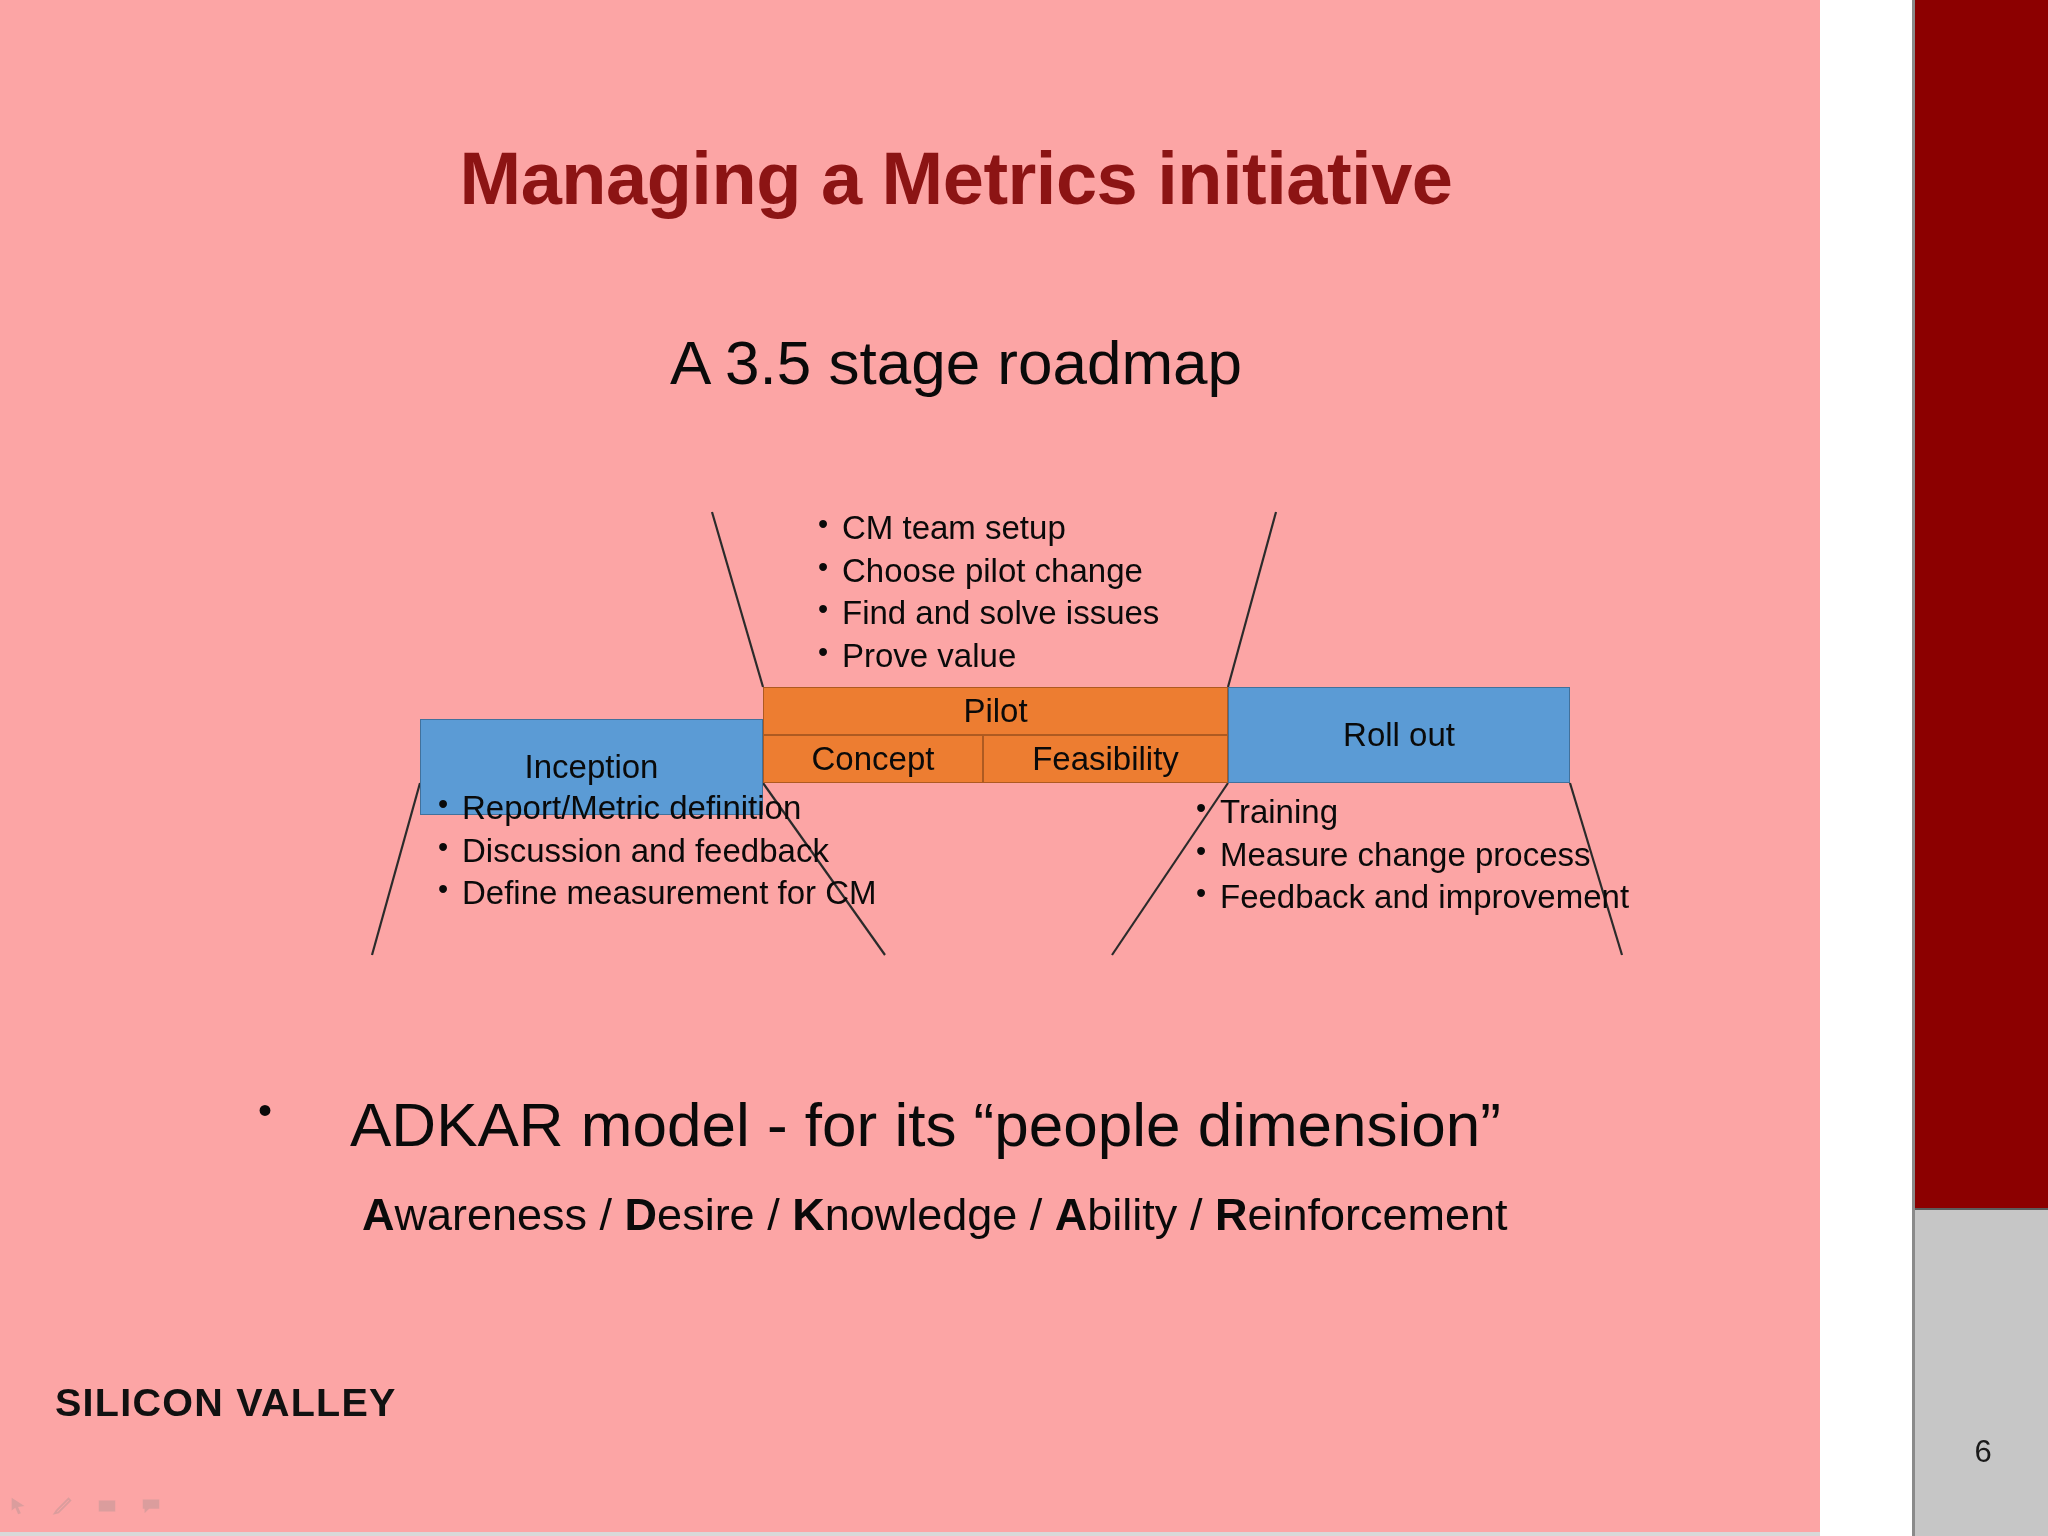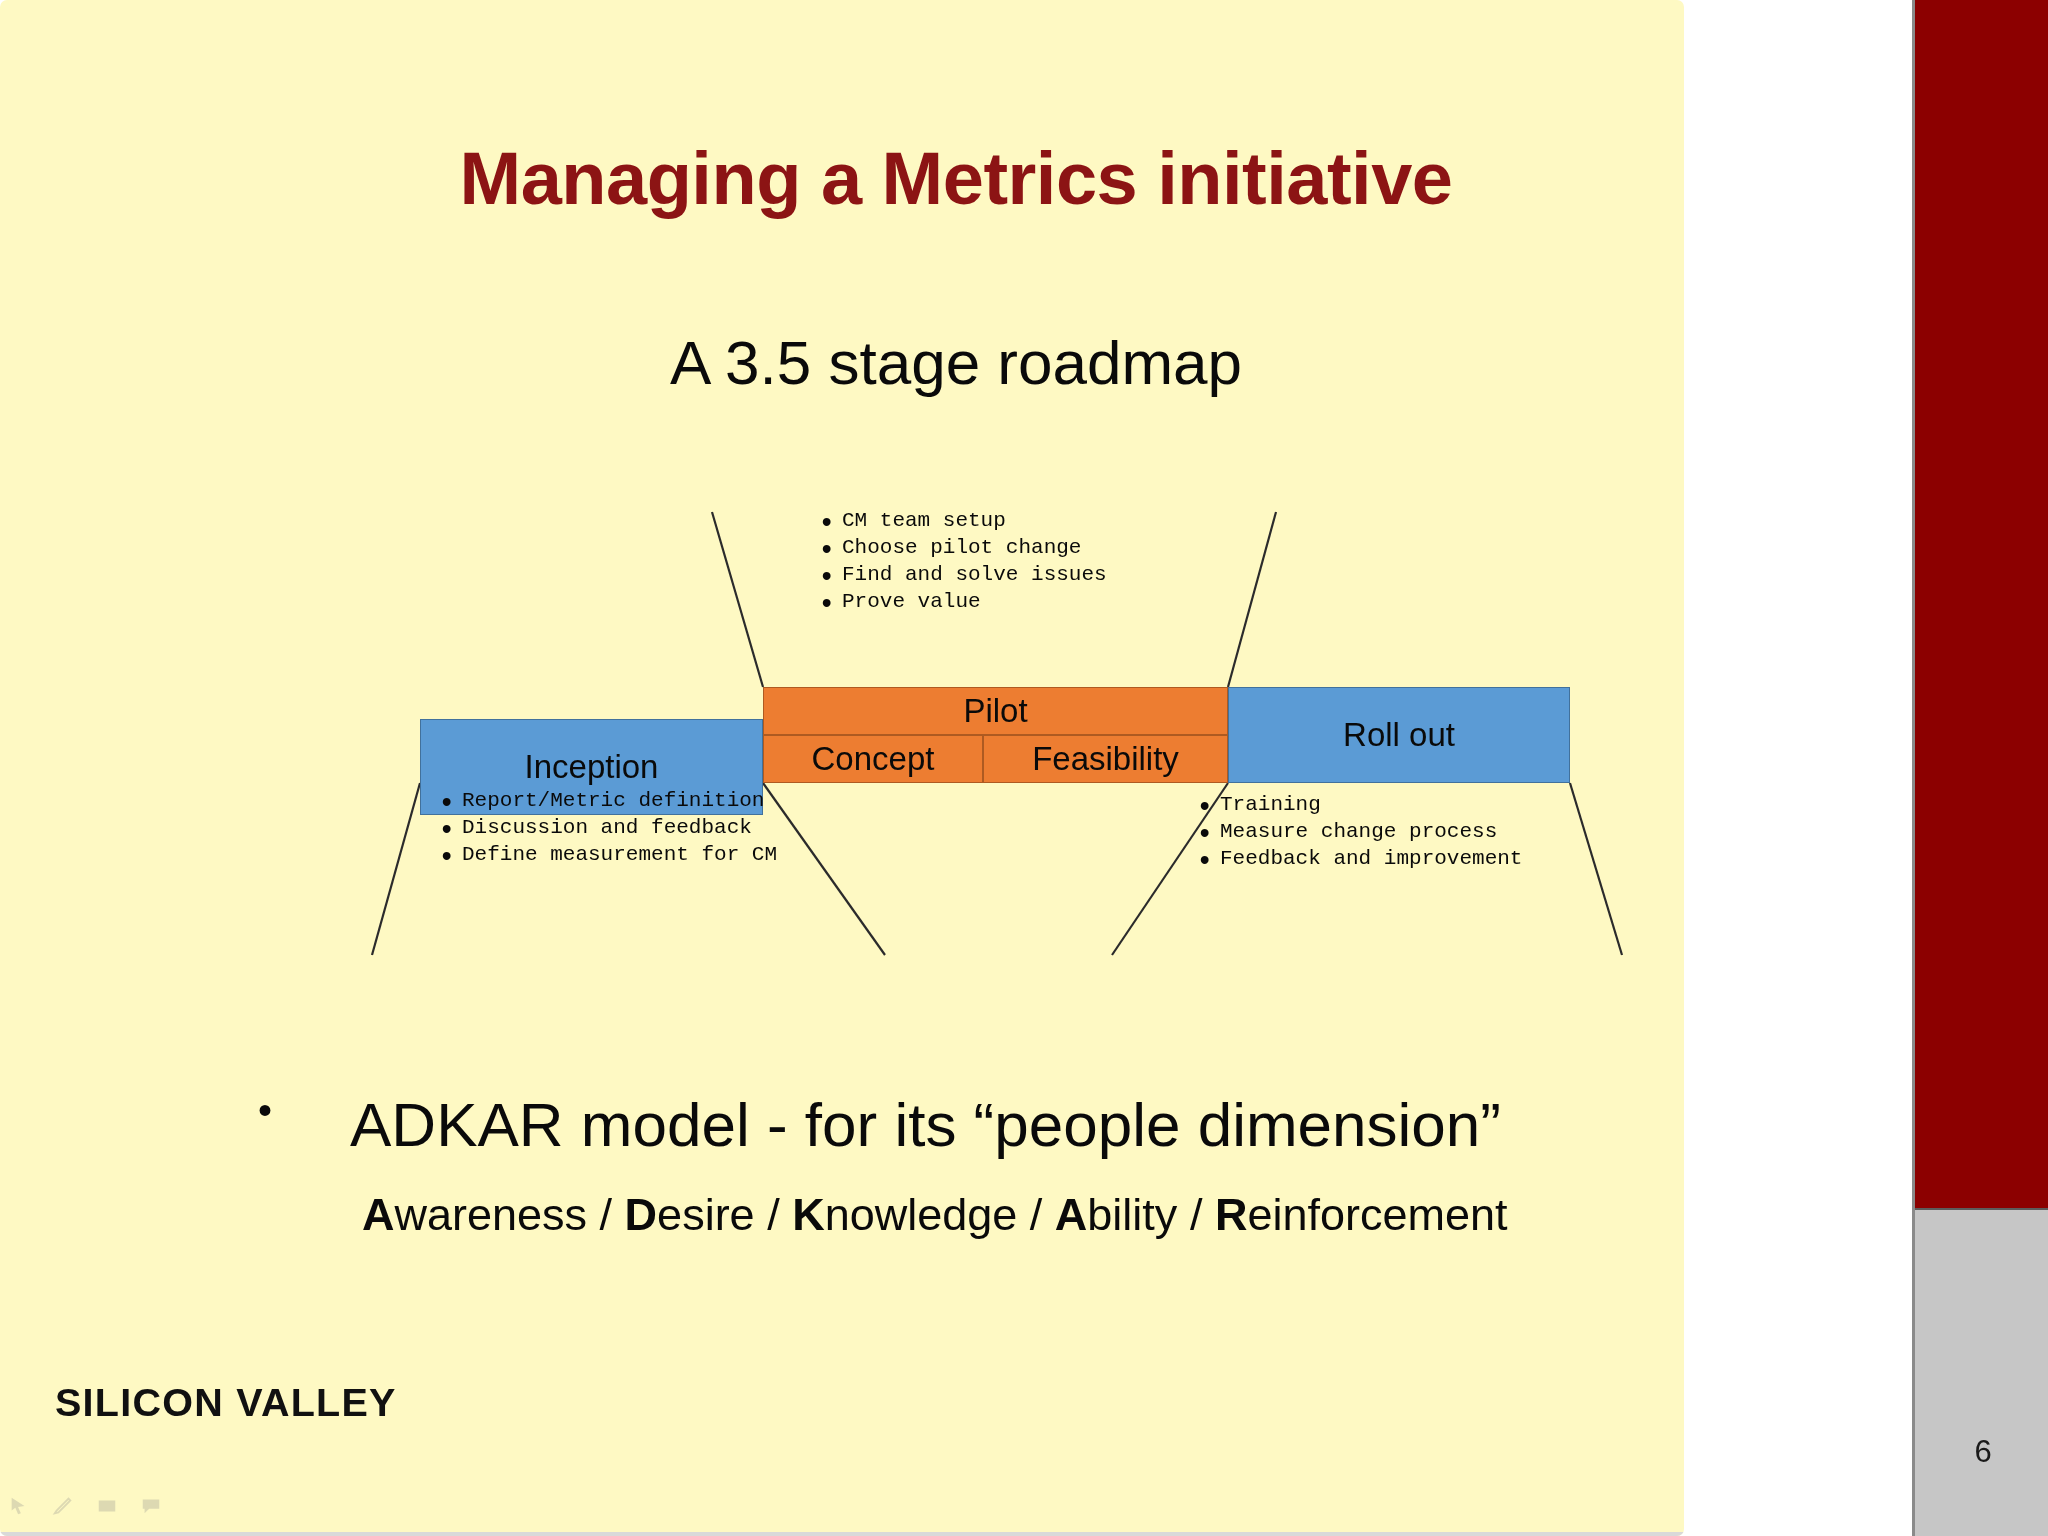--- a/index.html
+++ b/index.html
@@ -13,25 +13,24 @@
     height: 1536px;
     overflow: hidden;
     font-family: "Liberation Sans", sans-serif;
     position: relative;
   }
 
   
   #slide {
     position: absolute;
     left: 0; top: 0;
-    width: 1684px;
+    width: 1820px;
     height: 1536px;
-    background: #fef9c3;
+    background: #fca5a5;
     overflow: hidden;
-    border-radius: 7px;
   }
 
   
   #slide-title {
     position: absolute;
     left: 0;
     top: 140px;
     width: 1912px;
     text-align: center;
     font-size: 74px;
@@ -116,24 +115,23 @@
     top: 255px;
     width: 245px;
     height: 48px;
     background: #ED7D31;
     border-color: #AE5A21;
   }
 
   
   .callout {
     position: absolute;
-    font-size: 21px;
+    font-size: 33px;
     color: #0a0a0a;
     line-height: 1.29;
-    font-family: Liberation Mono, monospace;
   }
   .callout ul {
     margin: 0;
     padding: 0;
     list-style: none;
   }
   .callout li {
     position: relative;
     padding-left: 24px;
     white-space: nowrap;

